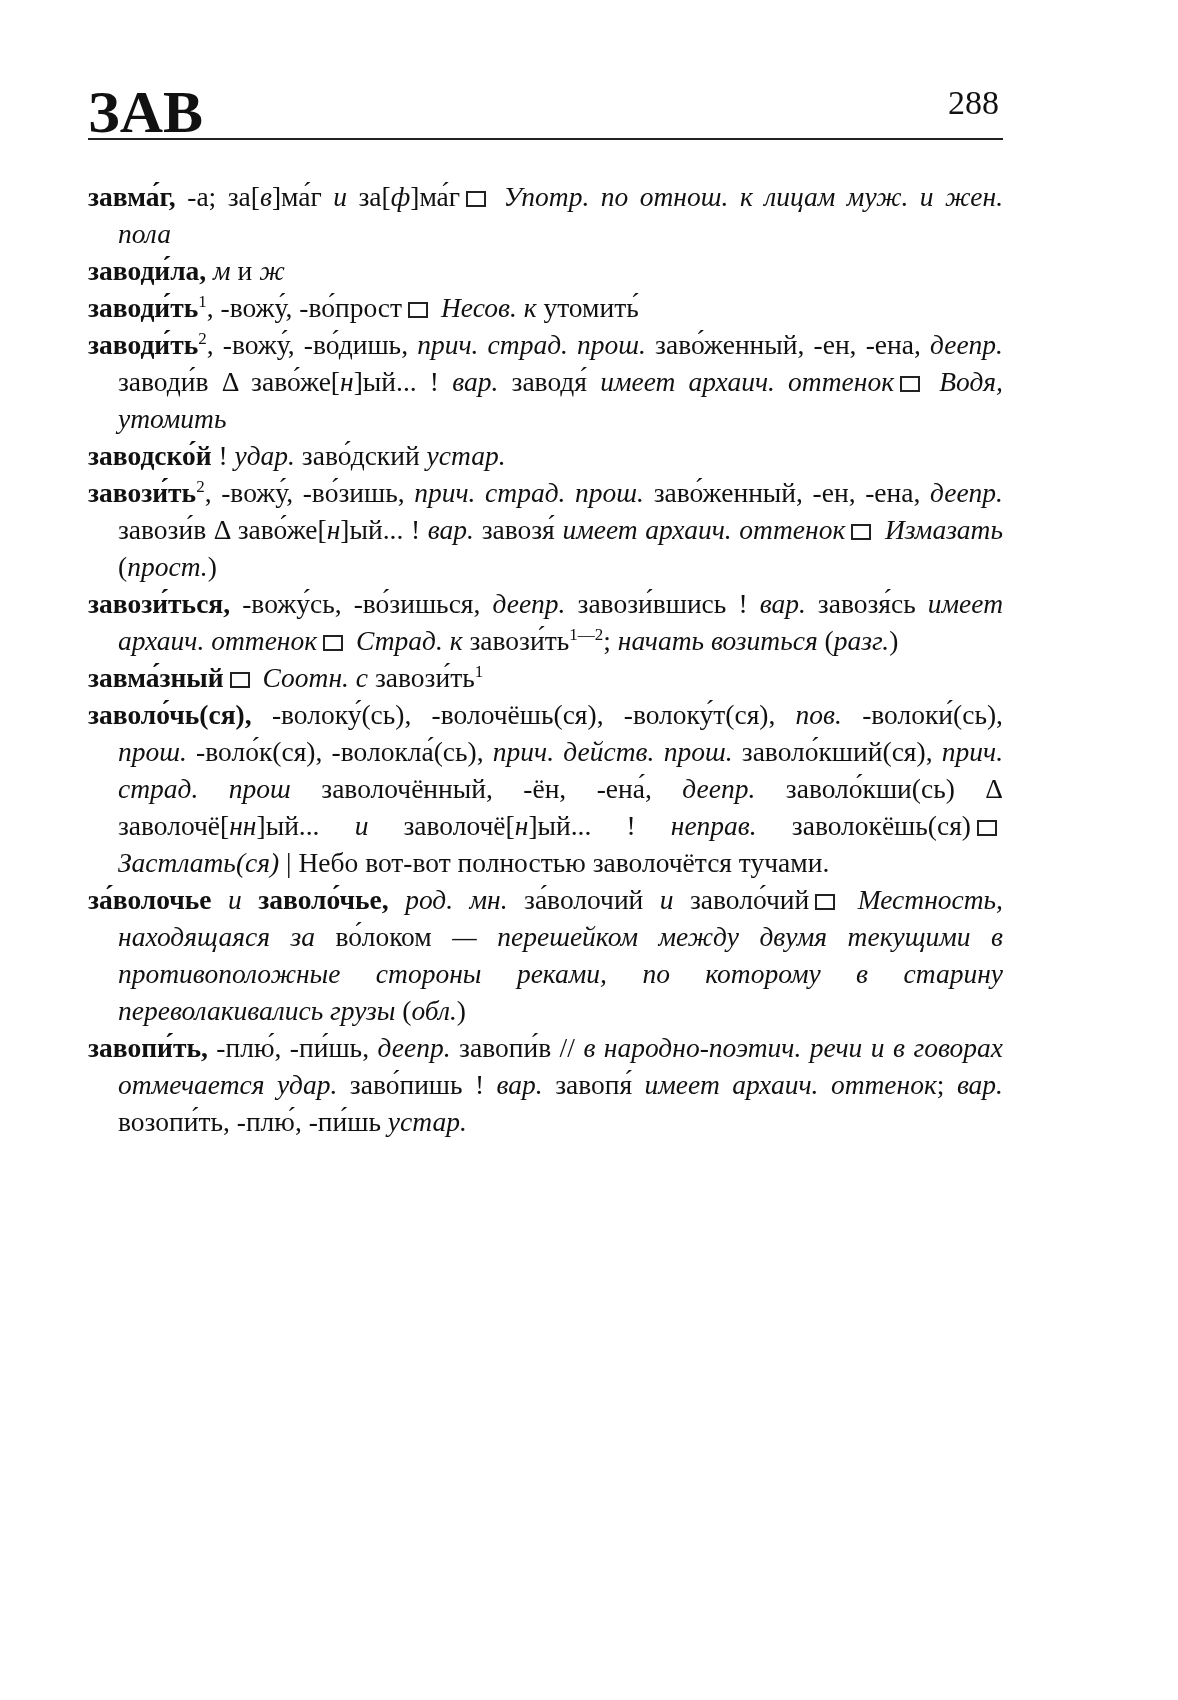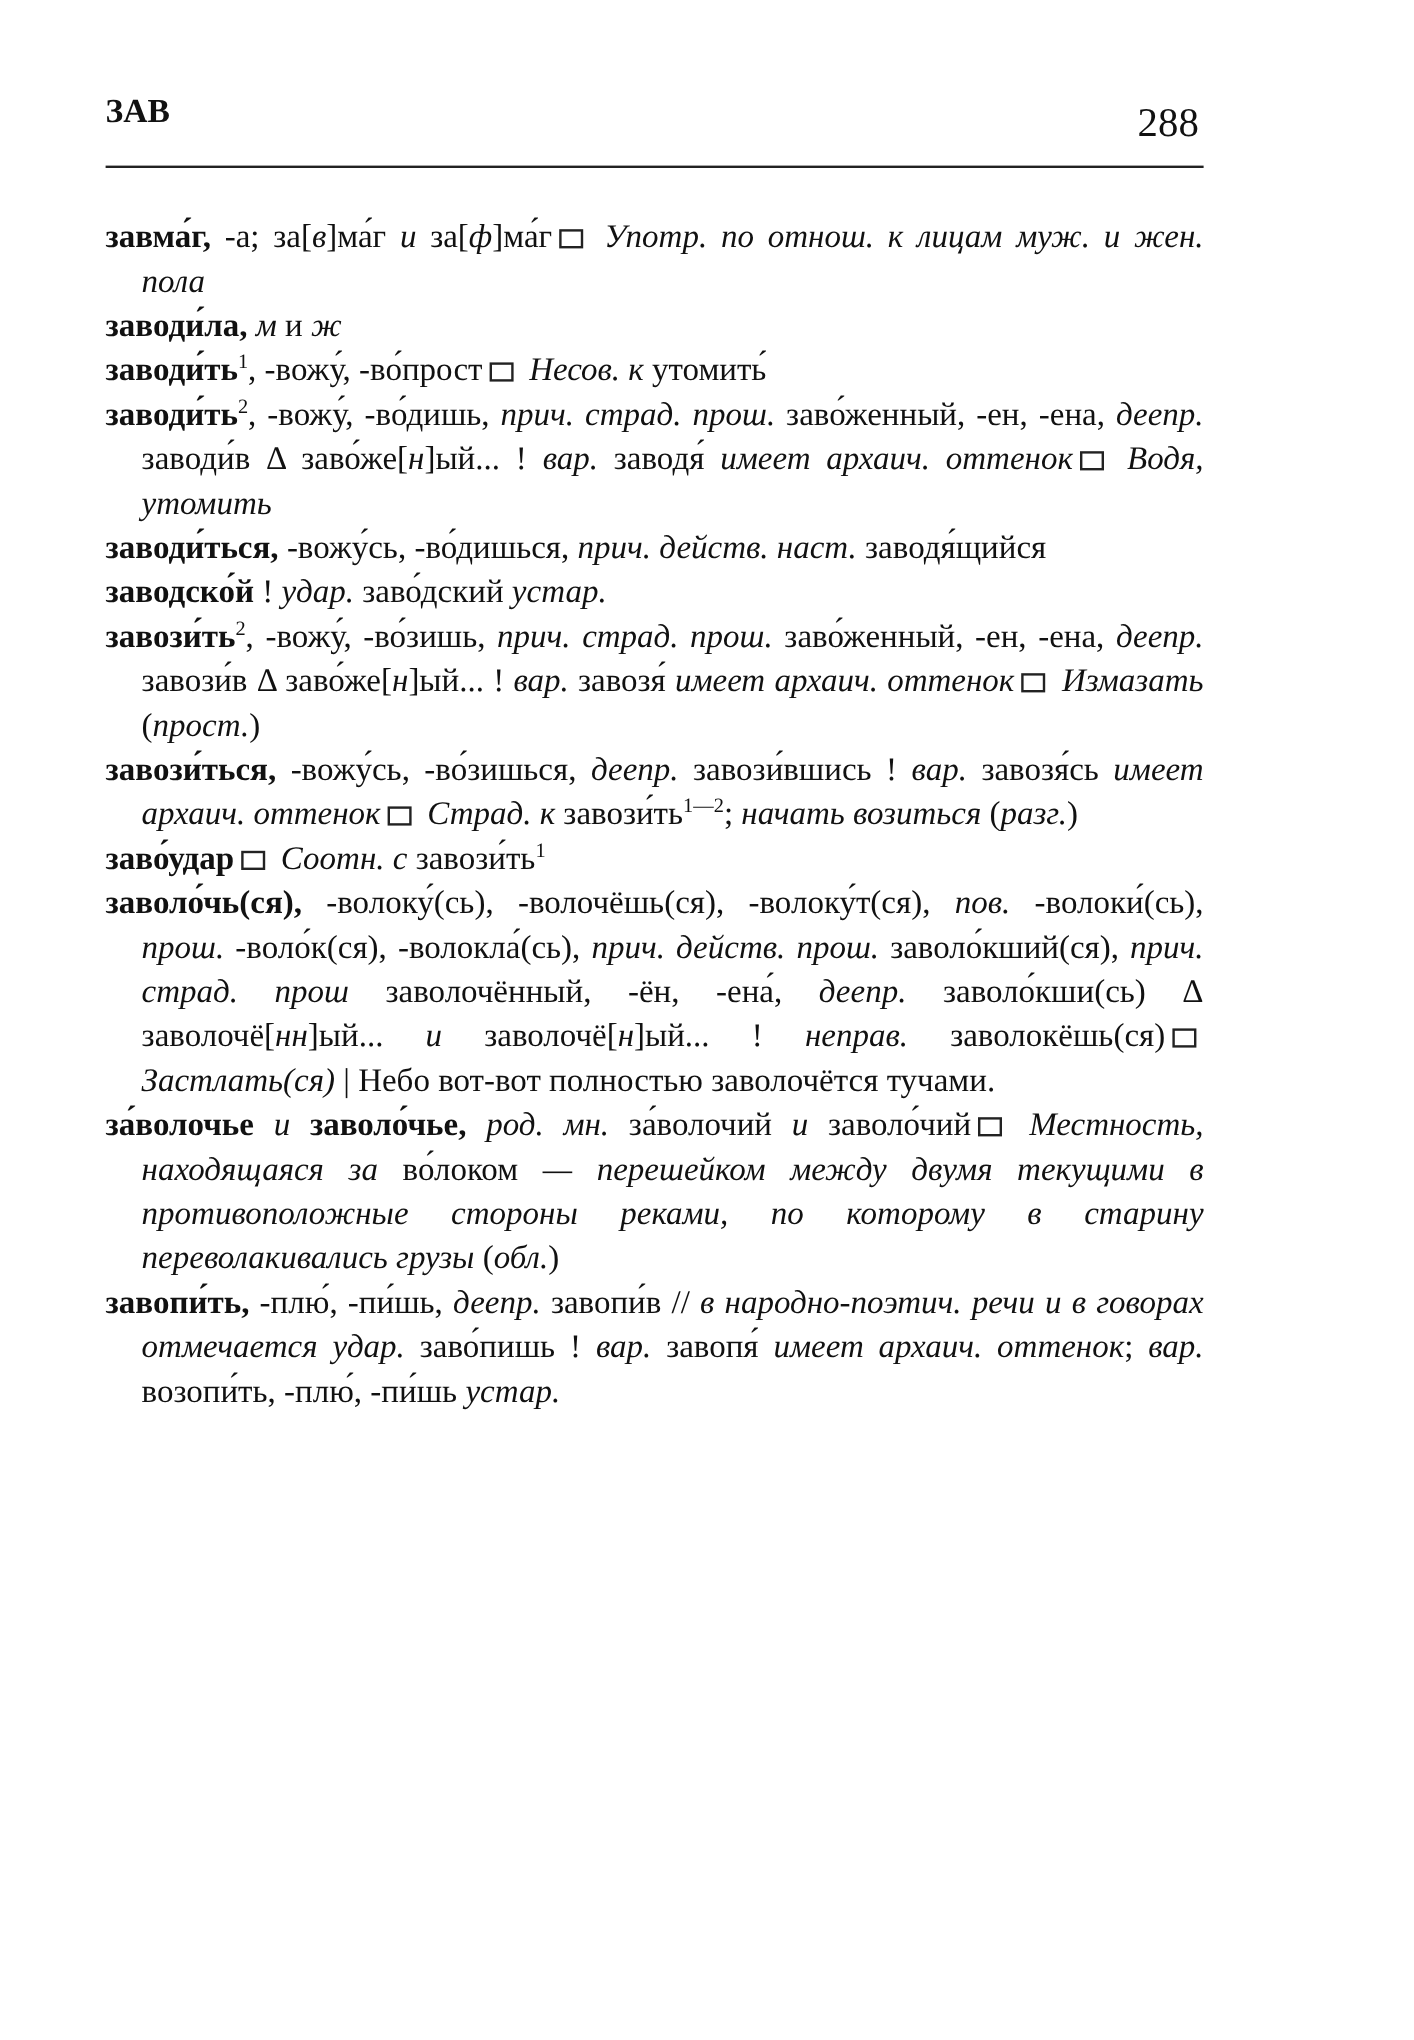--- a/index.html
+++ b/index.html
@@ -1,19 +1,19 @@
 <!DOCTYPE html>
 <html><head>
 <meta charset="utf-8">
 <style>
   html, body { margin: 0; padding: 0; background: #ffffff; }
   body { width: 1178px; height: 1700px; position: relative; overflow: hidden; color: #111; }
   .page { position: absolute; left: 88px; top: 0; width: 915px; }
   .header { position: absolute; top: 78px; left: 0; width: 915px; height: 60px; border-bottom: 2px solid #222; }
-  .guide { position: absolute; left: 0; top: 0; font-family: "Liberation Serif", serif; font-weight: bold; font-size: 28px; letter-spacing: 0px; }
+  .guide { position: absolute; left: 0; top: 0; font-family: "Liberation Serif", serif; font-weight: bold; font-size: 60px; letter-spacing: 0px; }
   .pagenum { position: absolute; right: 4px; top: 6px; font-family: "Liberation Serif", serif; font-size: 34px; }
   .entries { position: absolute; top: 178px; left: 0; width: 915px; font-family: "Liberation Serif", serif; font-size: 27.5px; line-height: 37px; }
   .entry { padding-left: 30px; text-indent: -30px; text-align: justify; margin: 0; }
   .hw { font-weight: bold; }
   .it { font-style: italic; }
   sup { font-size: 17px; line-height: 0; }
   .box { display: inline-block; width: 20px; height: 16px; border: 2px solid #222; vertical-align: -1px; margin: 0 6px; box-sizing: border-box; }
 </style>
 </head>
 <body>
@@ -21,22 +21,21 @@
 <div class="page">
   <div class="header">
     <span class="guide">ЗАВ</span>
     <span class="pagenum">288</span>
   </div>
   <div class="entries" id="entries">
       <p class="entry"><span class="hw">завма́г,</span><span> -а; за[</span><span class="it">в</span><span>]ма́г </span><span class="it">и</span><span> за[</span><span class="it">ф</span><span>]ма́г</span><span class="box"></span> <span class="it">Употр. по отнош. к лицам муж. и жен. пола</span></p>
       <p class="entry"><span class="hw">заводи́ла,</span><span> </span><span class="it">м</span><span> и </span><span class="it">ж</span></p>
       <p class="entry"><span class="hw">заводи́ть</span><sup>1</sup><span>, -вожу́, -во́прост</span><span class="box"></span> <span class="it">Несов. к</span><span> утомить́</span></p>
       <p class="entry"><span class="hw">заводи́ть</span><sup>2</sup><span>, -вожу́, -во́дишь, </span><span class="it">прич. страд. прош.</span><span> заво́женный, -ен, -ена, </span><span class="it">деепр.</span><span> заводи́в Δ заво́же[</span><span class="it">н</span><span>]ый... ! </span><span class="it">вар.</span><span> заводя́ </span><span class="it">имеет архаич. оттенок</span><span class="box"></span> <span class="it">Водя, утомить</span></p>
-      <p class="entry"><span class="hw">заводи́ться,</span><span> -вожу́сь, -во́дишься, </span><span class="it">прич. действ. наст.</span><span> заводя́щийся</span></p>
       <p class="entry"><span class="hw">заводско́й</span><span> ! </span><span class="it">удар.</span><span> заво́дский </span><span class="it">устар.</span></p>
       <p class="entry"><span class="hw">завози́ть</span><sup>2</sup><span>, -вожу́, -во́зишь, </span><span class="it">прич. страд. прош.</span><span> заво́женный, -ен, -ена, </span><span class="it">деепр.</span><span> завози́в Δ заво́же[</span><span class="it">н</span><span>]ый... ! </span><span class="it">вар.</span><span> завозя́ </span><span class="it">имеет архаич. оттенок</span><span class="box"></span> <span class="it">Измазать</span><span> (</span><span class="it">прост.</span><span>)</span></p>
       <p class="entry"><span class="hw">завози́ться,</span><span> -вожу́сь, -во́зишься, </span><span class="it">деепр.</span><span> завози́вшись ! </span><span class="it">вар.</span><span> завозя́сь </span><span class="it">имеет архаич. оттенок</span><span class="box"></span> <span class="it">Страд. к</span><span> завози́ть</span><sup>1—2</sup><span>; </span><span class="it">начать возиться</span><span> (</span><span class="it">разг.</span><span>)</span></p>
-      <p class="entry"><span class="hw">заво́удар</span><span class="box"></span> <span class="it">Соотн. с</span><span> завози́ть</span><sup>1</sup></p>
+      <p class="entry"><span class="hw">завма́зный</span><span class="box"></span> <span class="it">Соотн. с</span><span> завози́ть</span><sup>1</sup></p>
       <p class="entry"><span class="hw">заволо́чь(ся),</span><span> -волоку́(сь), -волочёшь(ся), -волоку́т(ся), </span><span class="it">пов.</span><span> -волоки́(сь), </span><span class="it">прош.</span><span> -воло́к(ся), -волокла́(сь), </span><span class="it">прич. действ. прош.</span><span> заволо́кший(ся), </span><span class="it">прич. страд. прош</span><span> заволочённый, -ён, -ена́, </span><span class="it">деепр.</span><span> заволо́кши(сь) Δ заволочё[</span><span class="it">нн</span><span>]ый... </span><span class="it">и</span><span> заволочё[</span><span class="it">н</span><span>]ый... ! </span><span class="it">неправ.</span><span> заволокёшь(ся)</span><span class="box"></span> <span class="it">Застлать(ся)</span><span> | Небо вот-вот полностью заволочётся тучами.</span></p>
       <p class="entry"><span class="hw">за́волочье</span><span> </span><span class="it">и</span><span> </span><span class="hw">заволо́чье,</span><span> </span><span class="it">род. мн.</span><span> за́волочий </span><span class="it">и</span><span> заволо́чий</span><span class="box"></span> <span class="it">Местность, находящаяся за</span><span> во́локом </span><span class="it">— перешейком между двумя текущими в противоположные стороны реками, по которому в старину переволакивались грузы</span><span> (</span><span class="it">обл.</span><span>)</span></p>
       <p class="entry"><span class="hw">завопи́ть,</span><span> -плю́, -пи́шь, </span><span class="it">деепр.</span><span> завопи́в // </span><span class="it">в народно-поэтич. речи и в говорах отмечается удар.</span><span> заво́пишь ! </span><span class="it">вар.</span><span> завопя́ </span><span class="it">имеет архаич. оттенок</span><span>; </span><span class="it">вар.</span><span> возопи́ть, -плю́, -пи́шь </span><span class="it">устар.</span></p>
     </div>
 </div>
 
 </body></html>

